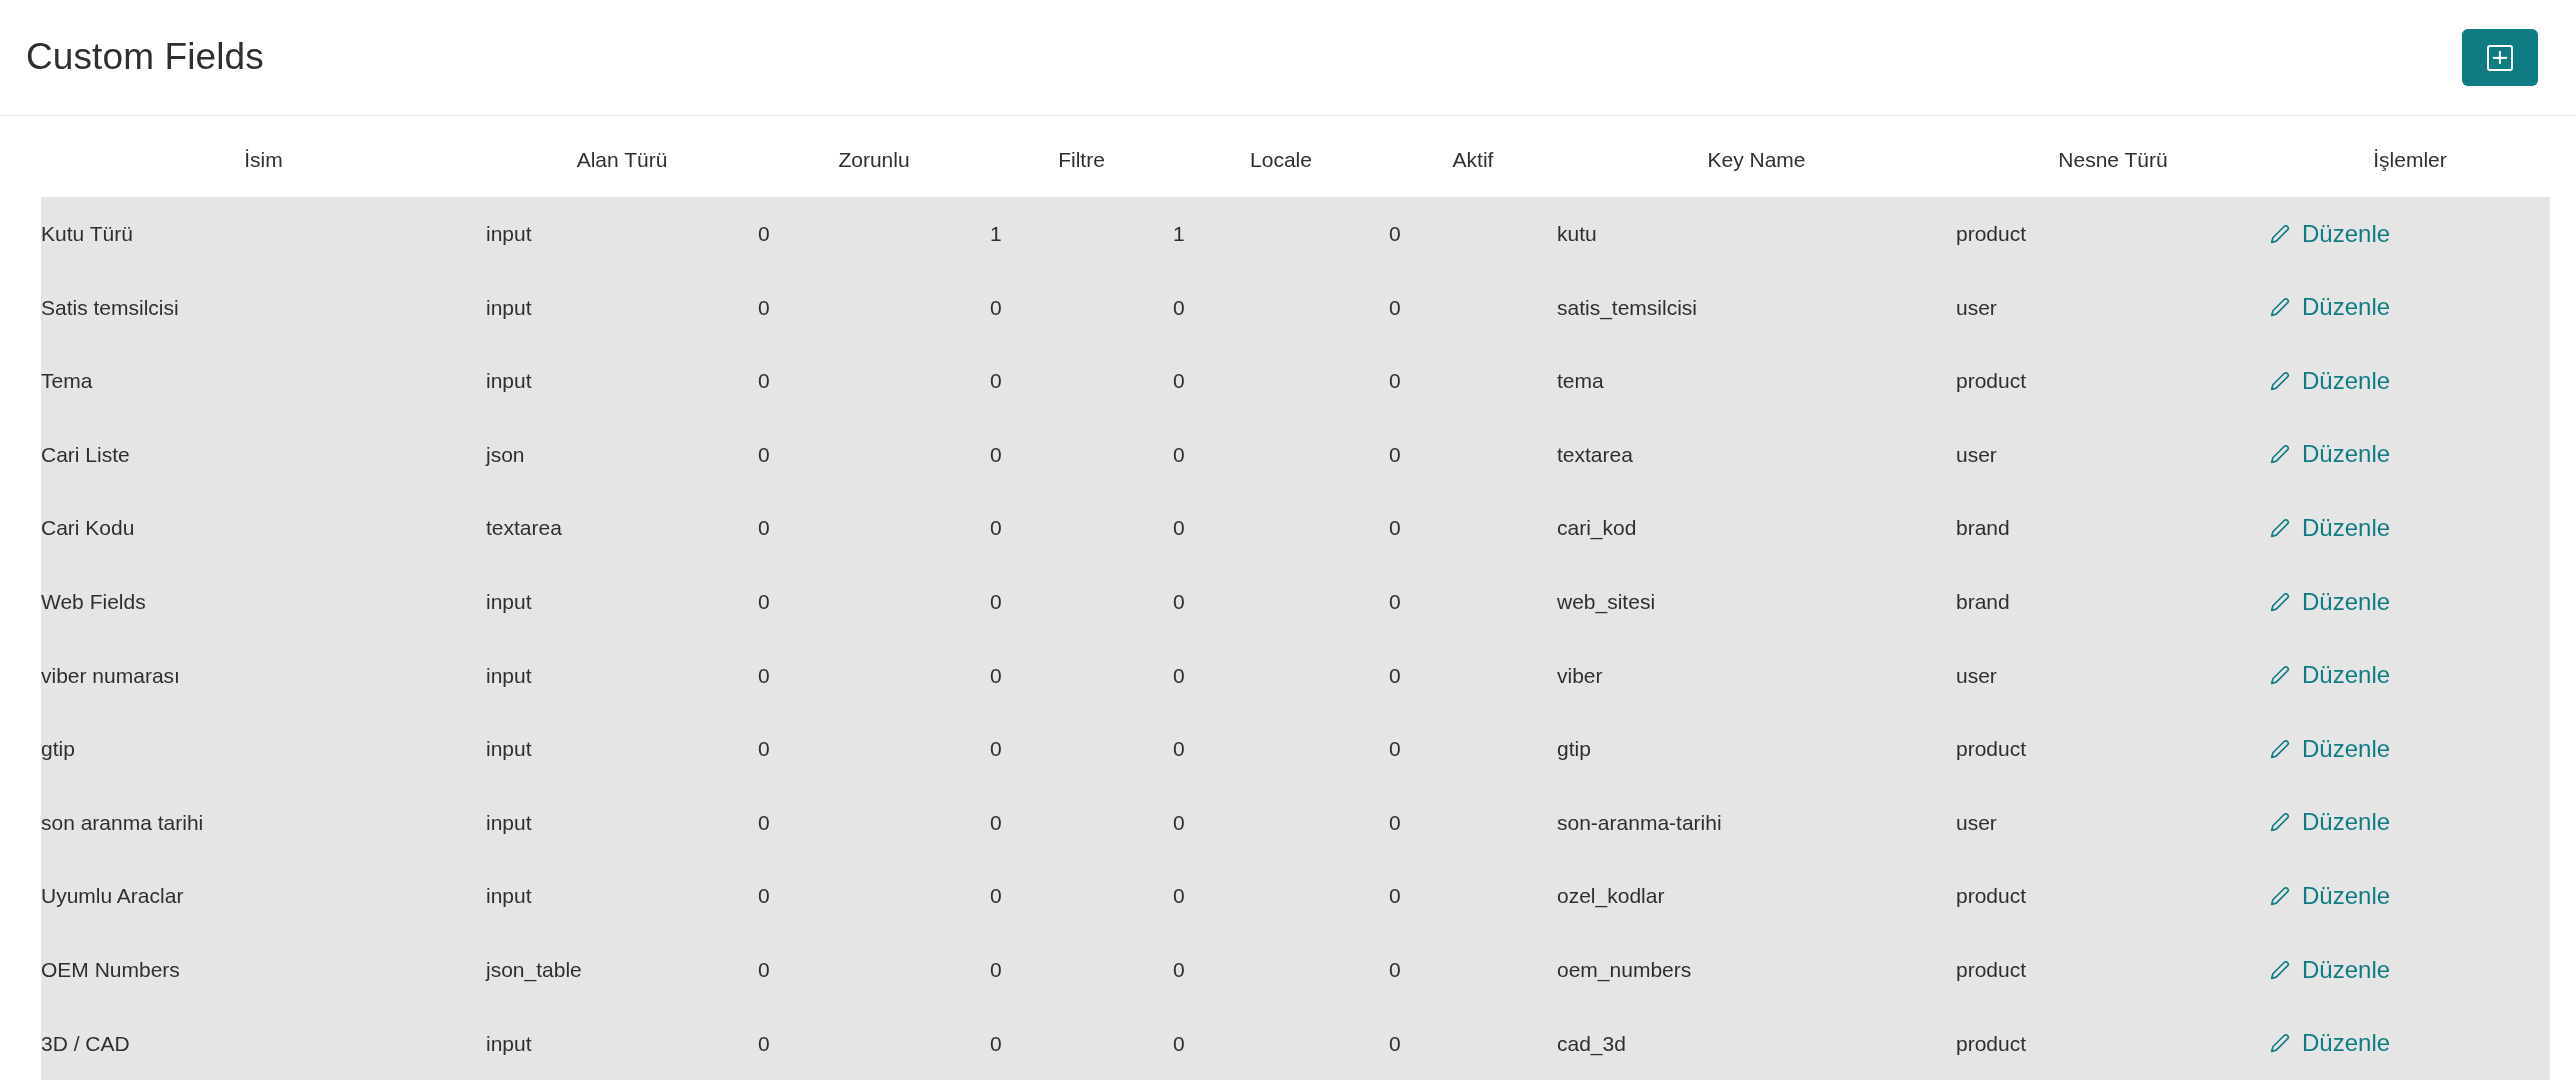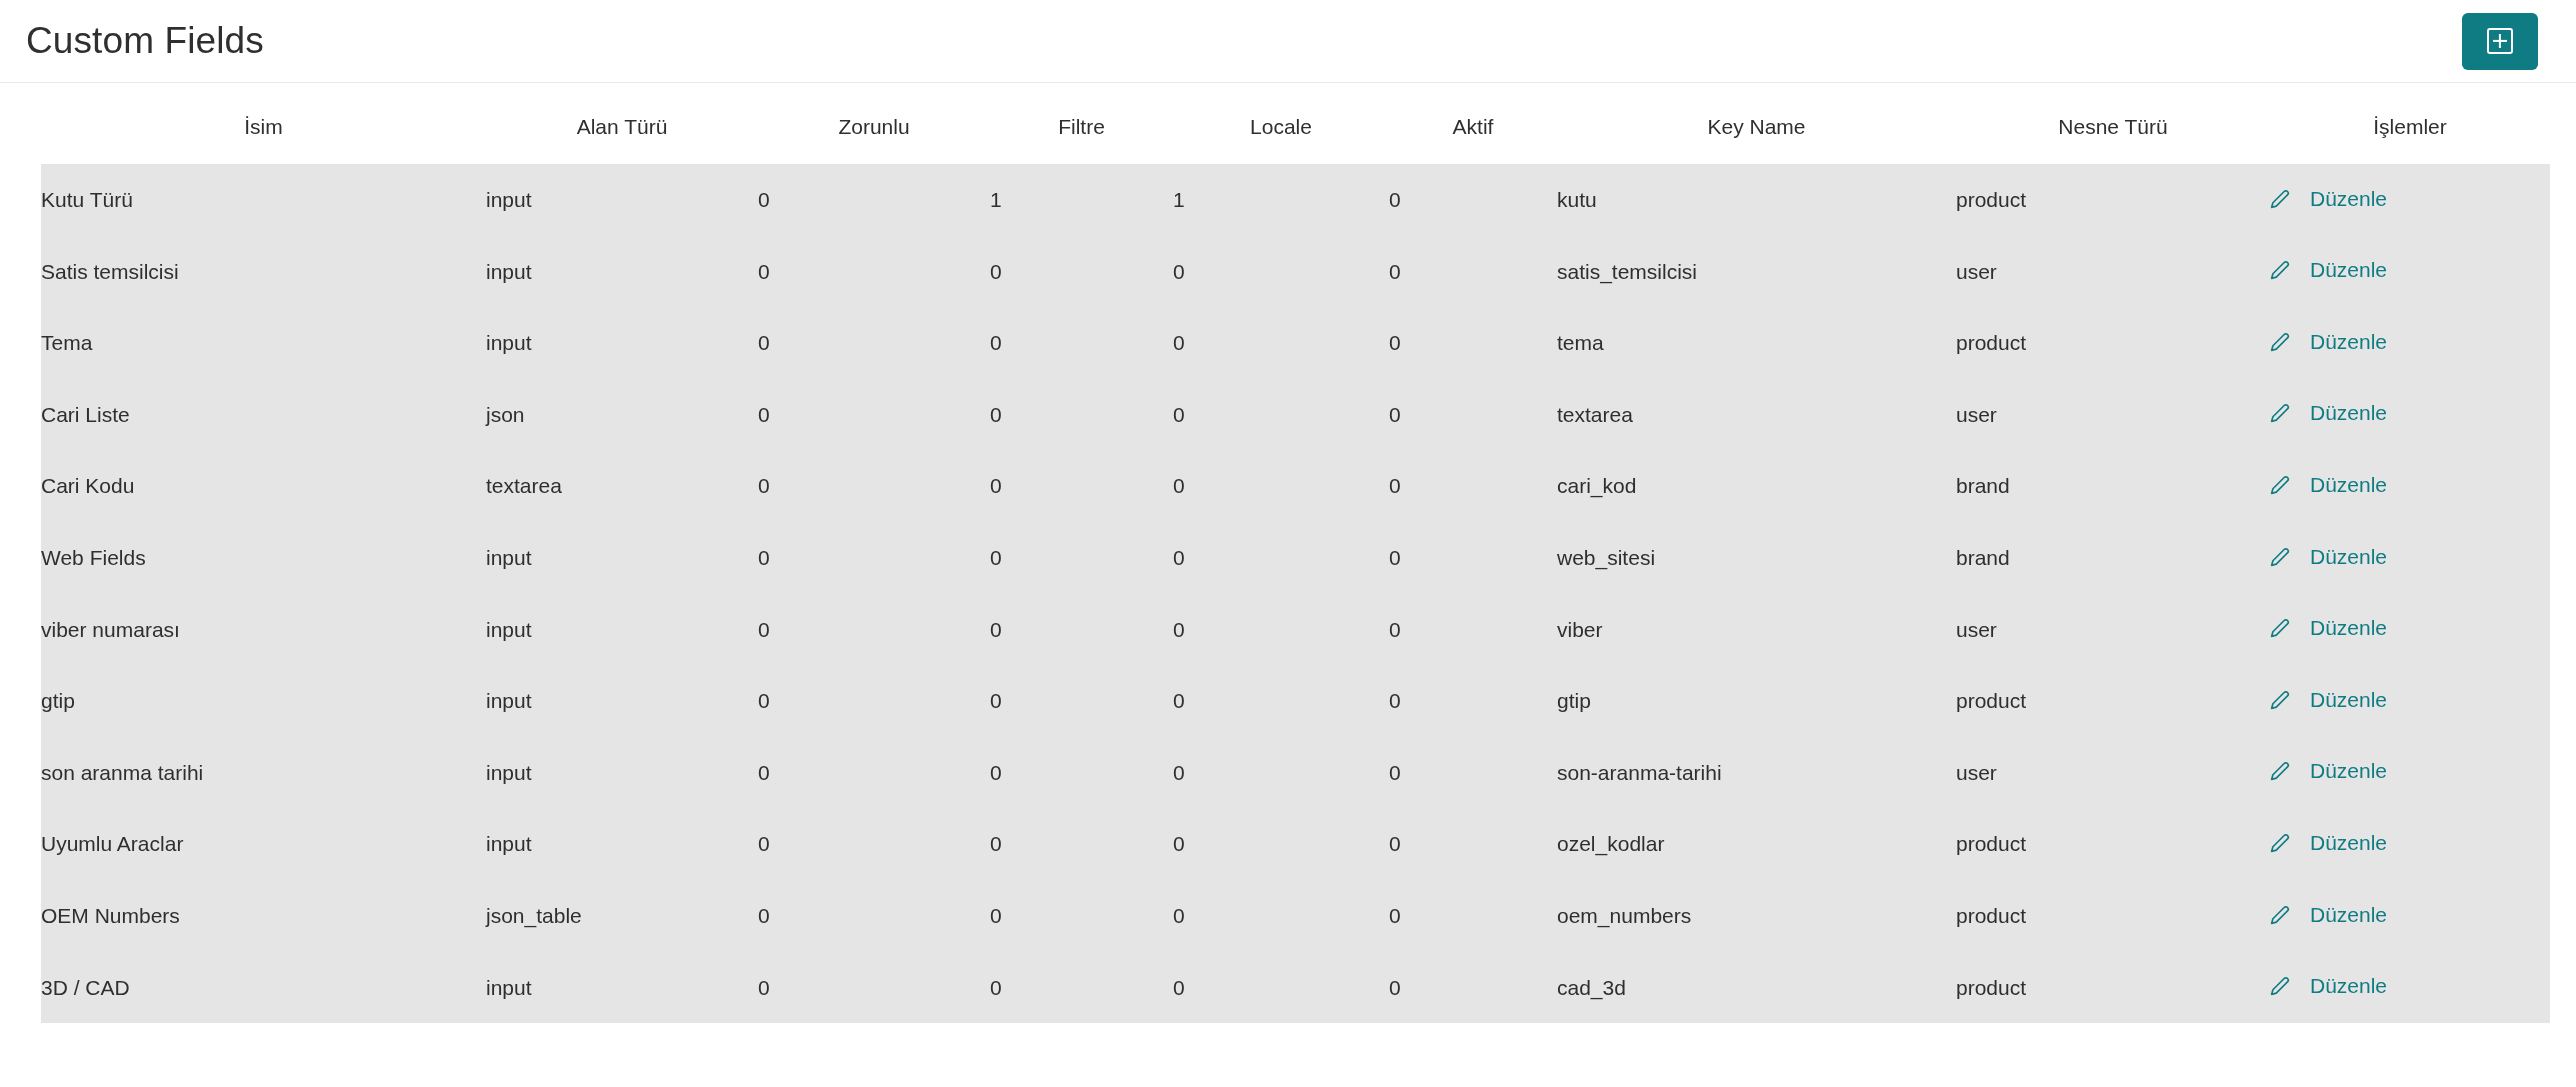--- a/index.html
+++ b/index.html
@@ -17,21 +17,21 @@
 
   .page {
     width: 2576px;
     min-height: 1088px;
     background: #ffffff;
     position: relative;
   }
 
   
   .header {
-    height: 83px;
+    height: 116px;
     display: flex;
     align-items: center;
     justify-content: space-between;
     padding: 0 38px 0 26px;
     border-bottom: 1.5px solid #e9e9e9;
   }
   .page-title {
     font-size: 37px;
     font-weight: 400;
     color: #2f2f2f;
@@ -115,23 +115,23 @@
   .col-active { width: 168px; }
   .col-key    { width: 399px; }
   .col-obj    { width: 314px; }
   .col-ops    { width: 280px; }
 
   td.num { font-weight: 700; }
 
   .edit-link {
     display: inline-flex;
     align-items: center;
-    gap: 20px;
+    gap: 12px;
     color: #0f7c83;
-    font-size: 21px;
+    font-size: 24px;
     text-decoration: none;
     cursor: pointer;
   }
   .pencil-icon {
     width: 20px;
     height: 20px;
     display: inline-block;
     flex: 0 0 auto;
   }
   .pencil-icon svg { display: block; }

